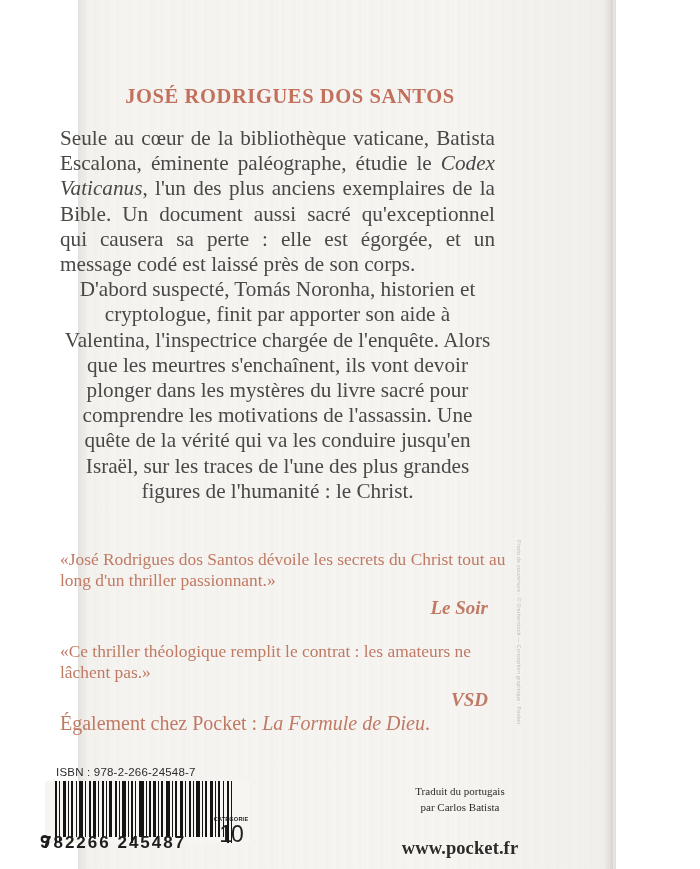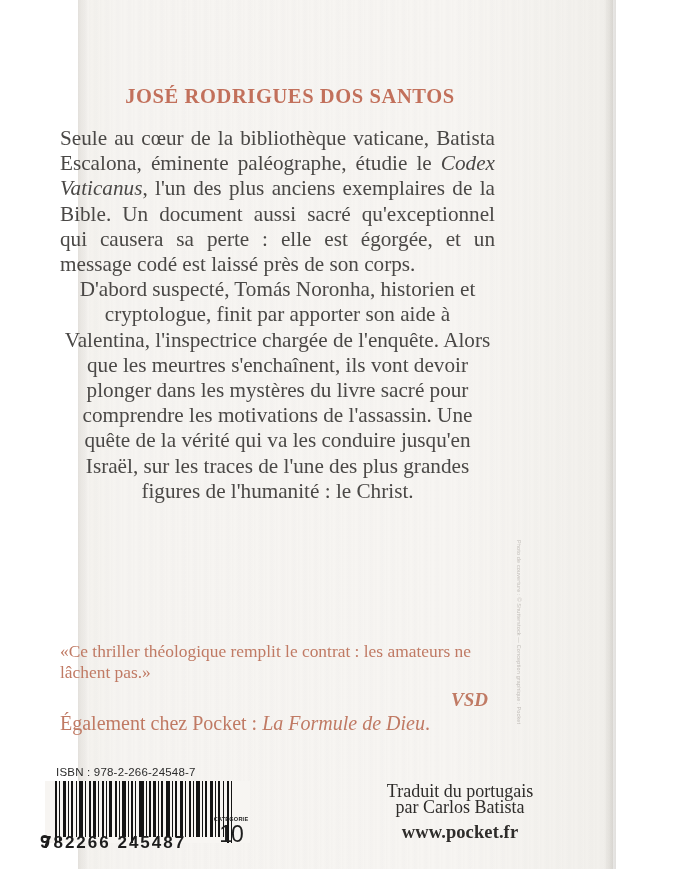--- a/index.html
+++ b/index.html
@@ -225,29 +225,29 @@
     text-align: center;
     color: #2e2c2a;
   }
   #publisher .texte-integral {
     font-size: 15.5px;
     font-weight: bold;
     letter-spacing: 0.2px;
     margin: 0;
   }
   #publisher .translator {
-    font-size: 18px;
+    font-size: 11px;
     line-height: 16px;
     margin: 11px 0 4px 0;
   }
   #publisher .website {
     font-size: 18.5px;
     font-weight: bold;
     letter-spacing: 0.1px;
-    margin: 7px 0 0 0;
+    margin: 23px 0 0 0;
   }
 
   
   #edge-credit {
     position: absolute;
     left: 522px;
     top: 540px;
     width: 300px;
     transform: rotate(90deg);
     transform-origin: 0 0;
@@ -269,20 +269,24 @@
   <div id="gutter-right"></div>
 
   <div id="author">JOSÉ RODRIGUES DOS SANTOS</div>
 
 
   <div id="synopsis">
     <p><span>Seule au cœur de la bibliothèque vaticane, Batista Escalona, éminente paléographe, étudie le </span><span class="it">Codex Vaticanus</span><span>, l'un des plus anciens exemplaires de la Bible. Un document aussi sacré qu'exceptionnel qui causera sa perte : elle est égorgée, et un message codé est laissé près de son corps.</span></p>
     <p>D'abord suspecté, Tomás Noronha, historien et cryptologue, finit par apporter son aide à Valentina, l'inspectrice chargée de l'enquête. Alors que les meurtres s'enchaînent, ils vont devoir plonger dans les mystères du livre sacré pour comprendre les motivations de l'assassin. Une quête de la vérité qui va les conduire jusqu'en Israël, sur les traces de l'une des plus grandes figures de l'humanité : le Christ.</p>
   </div>
 
+  <div id="quote-1" class="quote-block">
+    <p class="qtext">«José Rodrigues dos Santos dévoile les secrets du Christ tout au long d'un thriller passionnant.»</p>
+    <p class="source">Le Soir</p>
+  </div>
 
   <div id="quote-2" class="quote-block">
     <p class="qtext">«Ce thriller théologique remplit le contrat : les amateurs ne lâchent pas.»</p>
     <p class="source">VSD</p>
   </div>
 
   <div id="also"><span>Également chez Pocket : </span><span class="it">La Formule de Dieu</span><span>.</span></div>
 
   <div id="isbn">ISBN : 978-2-266-24548-7</div>
 

